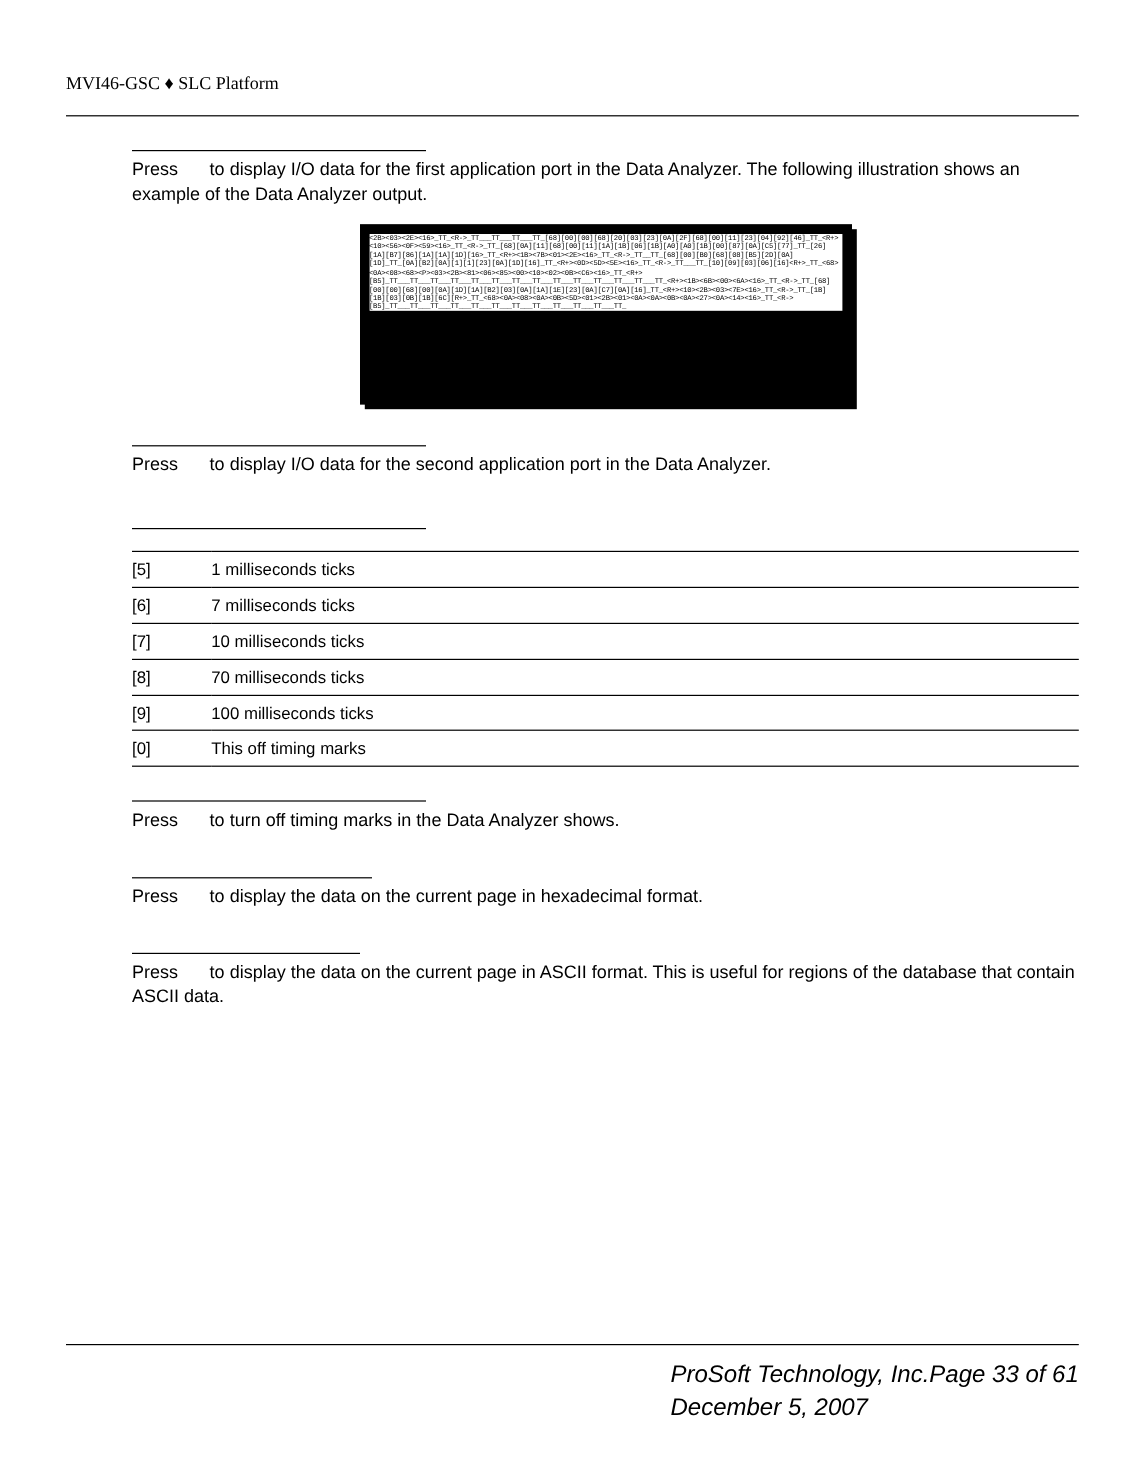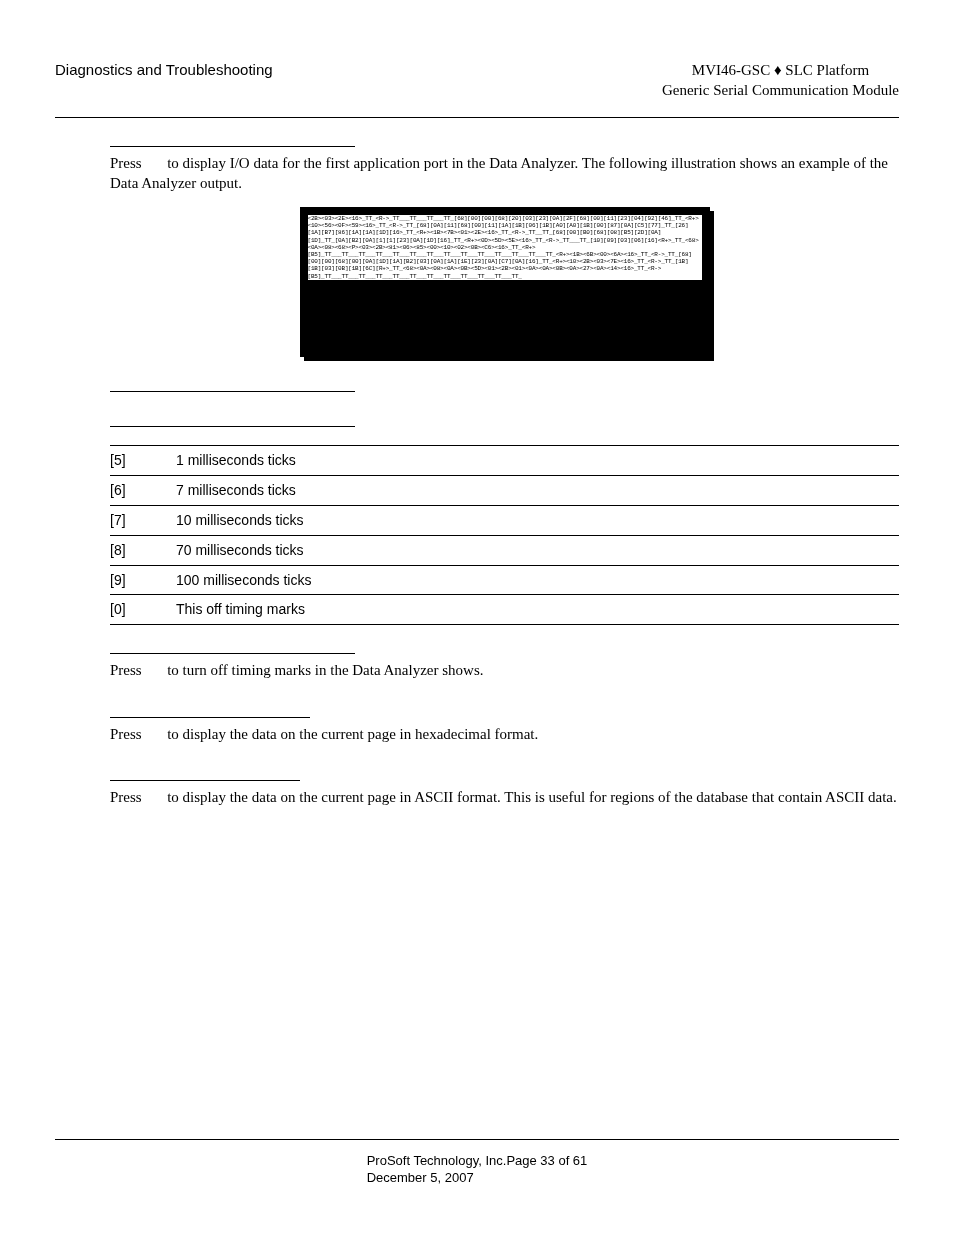--- a/index.html
+++ b/index.html
@@ -28,21 +28,20 @@
     padding-right: 0;
   }
   .rule {
     border: none;
     border-top: 1.2px solid #000;
     margin: 0 0 6px 0;
     width: 245px;
   }
   .para {
     margin-bottom: 14px;
-    font-family: Liberation Serif, serif;
   }
   .gap {
     letter-spacing: 18px;
   }
   .analyzer {
     width: 410px;
     height: 150px;
     margin: 12px auto 34px auto;
     background: #000;
     border: 2px solid #000;
@@ -74,47 +73,49 @@
   .tbl td.key { width: 62px; }
   .section { margin-top: 24px; }
   .footer {
     position: absolute;
     bottom: 48px;
     left: 55px;
     right: 55px;
     border-top: 1.5px solid #000;
     padding-top: 12px;
     display: flex;
-    justify-content: center;
-    font-size: 13px;
+    justify-content: flex-end;
+    font-size: 20px;
+    font-style: italic;
   }
 </style>
 </head>
 <body>
 
 <div class="header">
-  <div class="left">Diagnostics and Troubleshooting</div>
   <div class="right">
     <div>MVI46-GSC ♦ SLC Platform</div>
-    <div>Generic Serial Communication Module</div>
   </div>
 </div>
 
 <div class="content">
 
   <hr class="rule">
   <div class="para">
     <span>Press</span><span class="gap">&nbsp;</span><span> to display I/O data for the first application port in the Data Analyzer. The following illustration shows an example of the Data Analyzer output.</span>
   </div>
 
   <div class="analyzer">
     <div class="inner">&lt;2B&gt;&lt;03&gt;&lt;2E&gt;&lt;16&gt;_TT_&lt;R-&gt;_TT___TT___TT___TT_[68][00][00][68][20][03][23][0A][2F][68][00][11][23][04][92][46]_TT_&lt;R+&gt;&lt;10&gt;&lt;56&gt;&lt;0F&gt;&lt;59&gt;&lt;16&gt;_TT_&lt;R-&gt;_TT_[68][0A][11][68][00][11][1A][1B][06][1B][A0][A0][1B][00][87][0A][C5][77]_TT_[26][1A][B7][86][1A][1A][1D][16&gt;_TT_&lt;R+&gt;&lt;1B&gt;&lt;7B&gt;&lt;01&gt;&lt;2E&gt;&lt;16&gt;_TT_&lt;R-&gt;_TT__TT_[68][00][B0][68][08][B5][2D][0A][1D]_TT_[0A][B2][0A][1][1][23][0A][1D][16]_TT_&lt;R+&gt;&lt;0D&gt;&lt;5D&gt;&lt;5E&gt;&lt;16&gt;_TT_&lt;R-&gt;_TT___TT_[10][09][03][06][16]&lt;R+&gt;_TT_&lt;68&gt;&lt;0A&gt;&lt;08&gt;&lt;68&gt;&lt;P&gt;&lt;03&gt;&lt;2B&gt;&lt;81&gt;&lt;06&gt;&lt;85&gt;&lt;00&gt;&lt;10&gt;&lt;02&gt;&lt;0B&gt;&lt;C6&gt;&lt;16&gt;_TT_&lt;R+&gt;[B5]_TT___TT___TT___TT___TT___TT___TT___TT___TT___TT___TT___TT___TT___TT_&lt;R+&gt;&lt;1B&gt;&lt;6B&gt;&lt;00&gt;&lt;6A&gt;&lt;16&gt;_TT_&lt;R-&gt;_TT_[68][00][00][68][00][0A][1D][1A][B2][03][0A][1A][1E][23][0A][C7][0A][16]_TT_&lt;R+&gt;&lt;10&gt;&lt;2B&gt;&lt;03&gt;&lt;7E&gt;&lt;16&gt;_TT_&lt;R-&gt;_TT_[1B][1B][03][0B][1B][6C][R+&gt;_TT_&lt;68&gt;&lt;0A&gt;&lt;08&gt;&lt;0A&gt;&lt;0B&gt;&lt;5D&gt;&lt;01&gt;&lt;2B&gt;&lt;01&gt;&lt;0A&gt;&lt;0A&gt;&lt;0B&gt;&lt;0A&gt;&lt;27&gt;&lt;0A&gt;&lt;14&gt;&lt;16&gt;_TT_&lt;R-&gt;[B5]_TT___TT___TT___TT___TT___TT___TT___TT___TT___TT___TT___TT_</div>
   </div>
 
   <hr class="rule">
+  <div class="para section" style="margin-top:0">
+    <span>Press</span><span class="gap">&nbsp;</span><span> to display I/O data for the second application port in the Data Analyzer.</span>
+  </div>
 
   <div style="height:28px"></div>
   <hr class="rule">
 
   <table class="tbl">
     <tbody>
         <tr>
           <td class="key">[5]</td>
           <td>1 milliseconds ticks</td>
         </tr>

